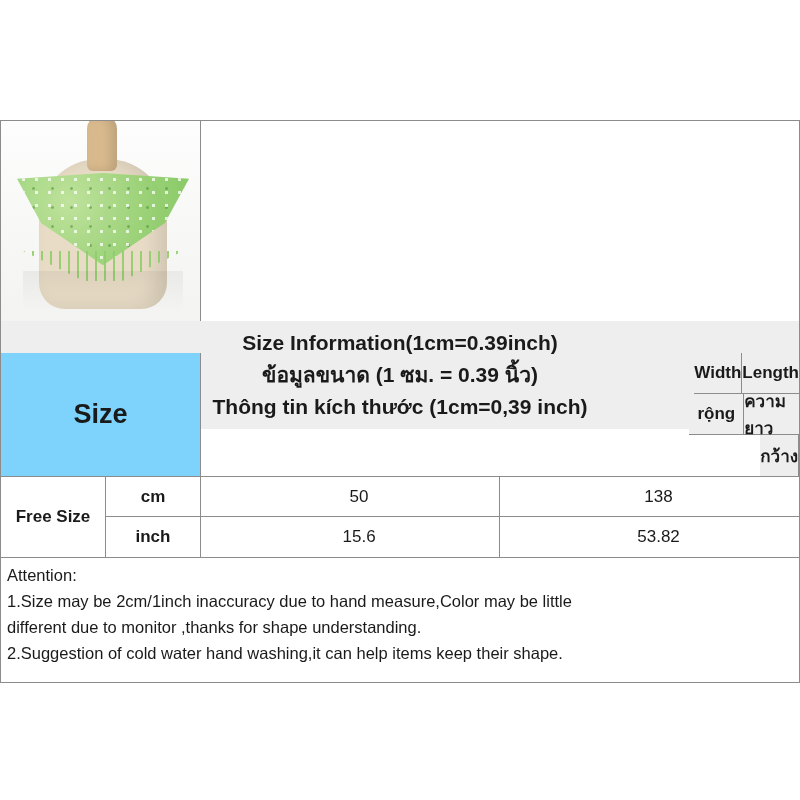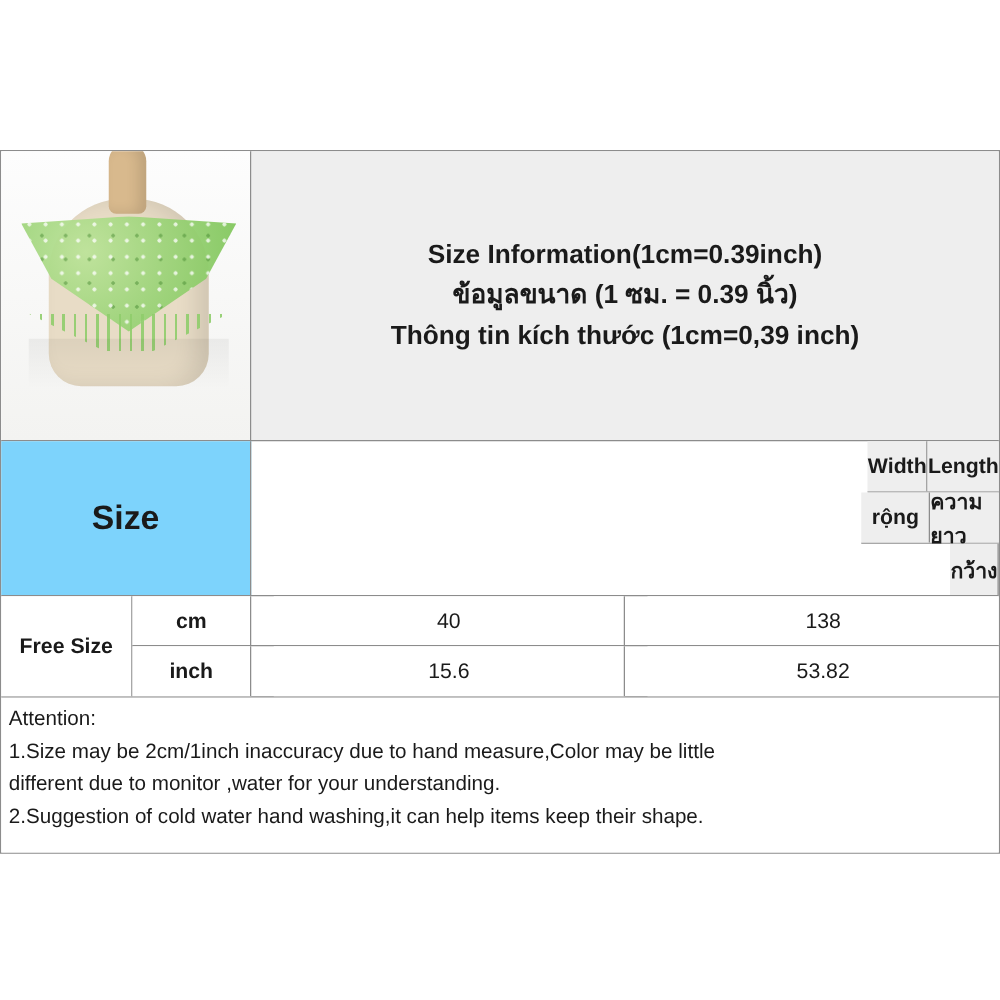--- a/index.html
+++ b/index.html
@@ -28,20 +28,21 @@
     border: 1px solid #8c8c8c;
     box-sizing: border-box;
   }
 
   
   .header-row {
     display: flex;
     height: 232px;
     border-bottom: 1px solid #8c8c8c;
     box-sizing: border-box;
+    flex-direction: column;
   }
 
   .photo-cell {
     width: 200px;
     flex: 0 0 200px;
     border-right: 1px solid #8c8c8c;
     box-sizing: border-box;
     background: #ffffff;
     position: relative;
     overflow: hidden;
@@ -301,34 +302,34 @@
     </div>
 
     <div class="rows-wrap">
 
       <div class="rows-left">Free Size</div>
 
       <div class="rows-right">
 
         <div class="data-row">
           <div class="unit-cell">cm</div>
-          <div class="val-cell divider">40</div>
+          <div class="val-cell divider">50</div>
           <div class="val-cell">138</div>
         </div>
 
         <div class="data-row">
           <div class="unit-cell">inch</div>
           <div class="val-cell divider">15.6</div>
           <div class="val-cell">53.82</div>
         </div>
 
       </div>
     </div>
 
     <div class="attention">
       <p>Attention:</p>
       <p>1.Size may be 2cm/1inch inaccuracy due to hand measure,Color may be little</p>
-      <p>different due to monitor ,water for your understanding.</p>
+      <p>different due to monitor ,thanks for shape understanding.</p>
       <p>2.Suggestion of cold water hand washing,it can help items keep their shape.</p>
     </div>
 
   </div>
 </div>
 
 </body></html>

